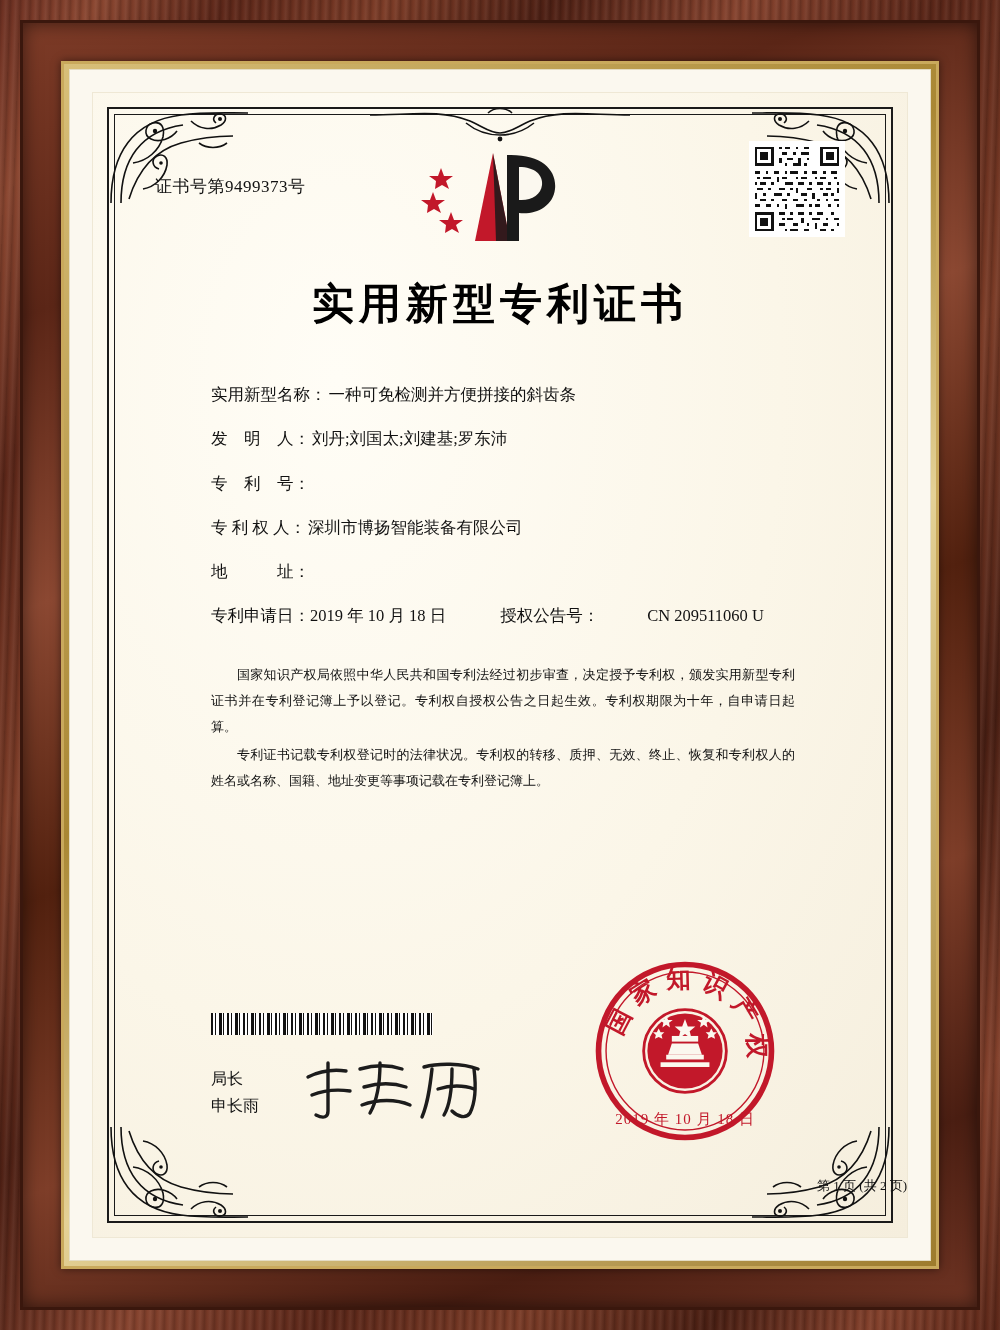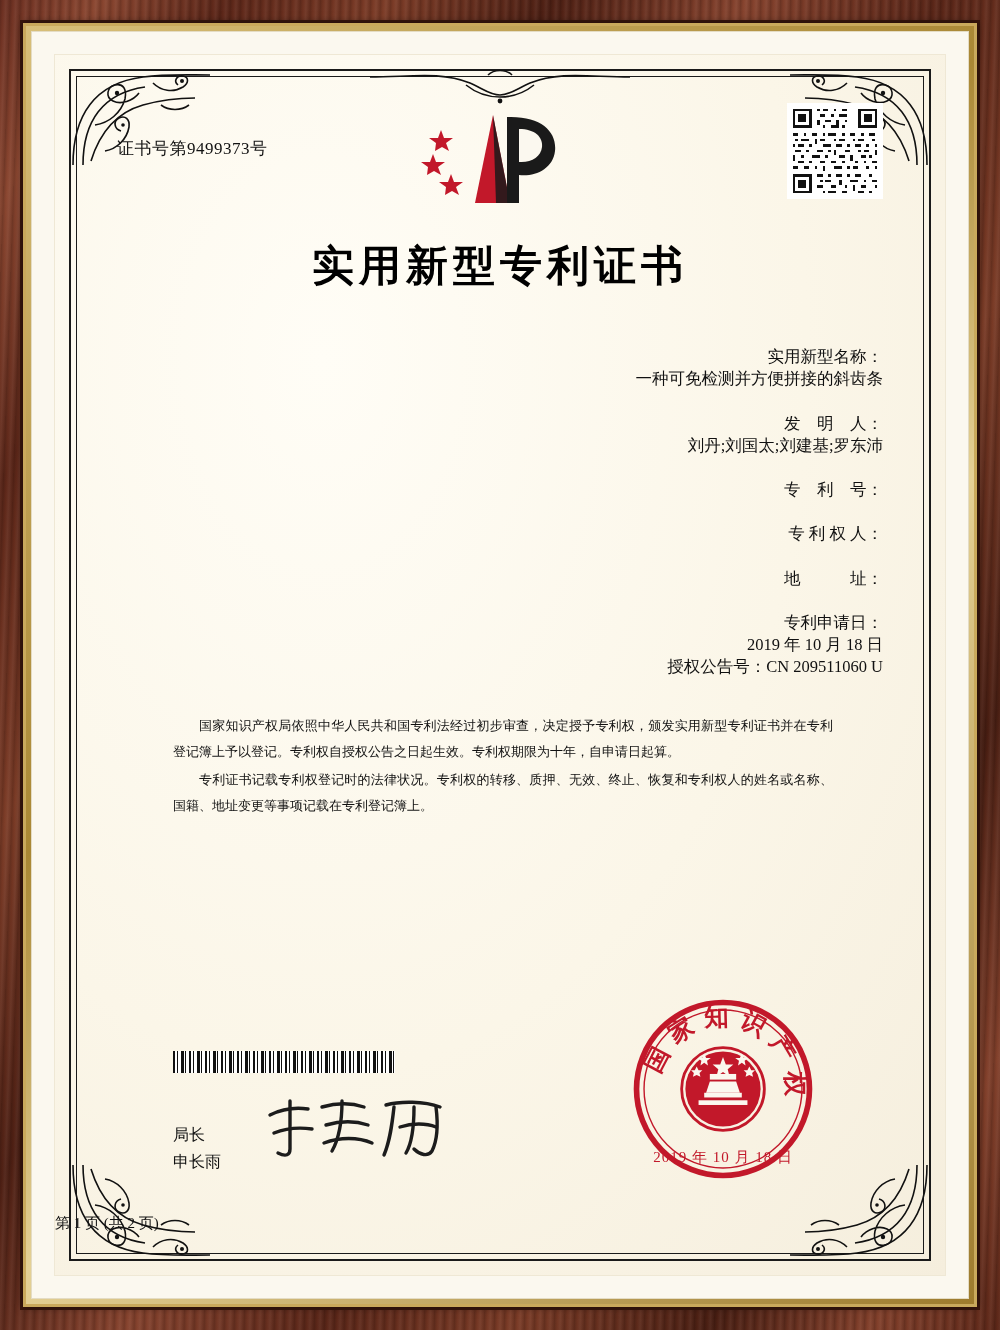--- a/index.html
+++ b/index.html
@@ -37,20 +37,21 @@
         rgba(255,255,255,0.05) 6px, rgba(0,0,0,0.12) 10px);
     pointer-events: none;
   }
   .frame-bevel {
     position: relative;
     width: 100%;
     height: 100%;
     box-sizing: border-box;
     border: 3px solid #3a170d;
     box-shadow: inset 0 0 18px rgba(0,0,0,0.55);
+    padding: 38px;
     background:
       linear-gradient(160deg,
         #7d3b27 0%, #5b2617 18%, #8b4832 36%,
         #52210f 54%, #7e3e29 72%, #4a1e12 88%, #6f3423 100%);
     text-decoration: underline;
   }
   .frame-gold {
     position: relative;
     width: 100%;
     height: 100%;
@@ -164,37 +165,37 @@
   .fields {
     margin: 52px 0 0 56px;
     font-size: 16.5px;
     color: #111;
     line-height: 1.35;
   }
   .field-row {
     display: flex;
     align-items: flex-end;
     margin-bottom: 22px;
-    flex-direction: column;
   }
   .field-label {
     white-space: pre;
     flex: 0 0 auto;
   }
   .field-value {
     margin-left: 2px;
     flex: 1 1 auto;
   }
   .field-value .second-line {
     display: block;
     margin-left: 0;
   }
   .field-row.two-col .col-b {
     margin-left: 54px;
     display: flex;
+    gap: 48px;
   }
 
   .body-text {
     margin: 34px 50px 0 56px;
     font-size: 13px;
     line-height: 2.0;
     color: #111;
     text-align: justify;
   }
   .body-text p { margin: 0 0 2px 0; text-indent: 2em; }
@@ -211,21 +212,21 @@
       #111 0px, #111 2px, #fff 2px, #fff 4px,
       #111 4px, #111 5px, #fff 5px, #fff 8px,
       #111 8px, #111 11px, #fff 11px, #fff 12px,
       #111 12px, #111 13px, #fff 13px, #fff 16px);
   }
 
   
   .sig-block {
     position: absolute;
     left: 118px;
-    bottom: 100px;
+    bottom: 118px;
     font-size: 16px;
     line-height: 1.7;
     color: #111;
     margin-top: 11px;
   }
   .signature {
     position: absolute;
     left: 205px;
     bottom: 112px;
     width: 220px;
@@ -248,22 +249,22 @@
     text-align: center;
     color: #c2182a;
     font-size: 15px;
     letter-spacing: 1px;
   }
 
   .page-no {
     position: absolute;
     left: 0; right: 0;
     bottom: 42px;
-    text-align: left;
-    font-size: 15px;
+    text-align: right;
+    font-size: 13px;
     color: #111;
   }
 </style>
 </head>
 <body>
 
 <div class="frame-outer">
   <div class="frame-bevel">
     <div class="frame-gold">
       <div class="mat">
@@ -494,20 +495,21 @@
                 <span class="field-value">刘丹;刘国太;刘建基;罗东沛</span>
               </div>
 
               <div class="field-row">
                 <span class="field-label">专　利　号：</span>
               </div>
 
 
               <div class="field-row">
                 <span class="field-label">专 利 权 人：</span>
+                <span class="field-value">深圳市博扬智能装备有限公司</span>
               </div>
 
               <div class="field-row">
                 <span class="field-label">地　　　址：</span>
               </div>
 
               <div class="field-row two-col">
                 <span class="field-label">专利申请日：</span>
                 <span>2019 年 10 月 18 日</span>
                 <span class="col-b">

